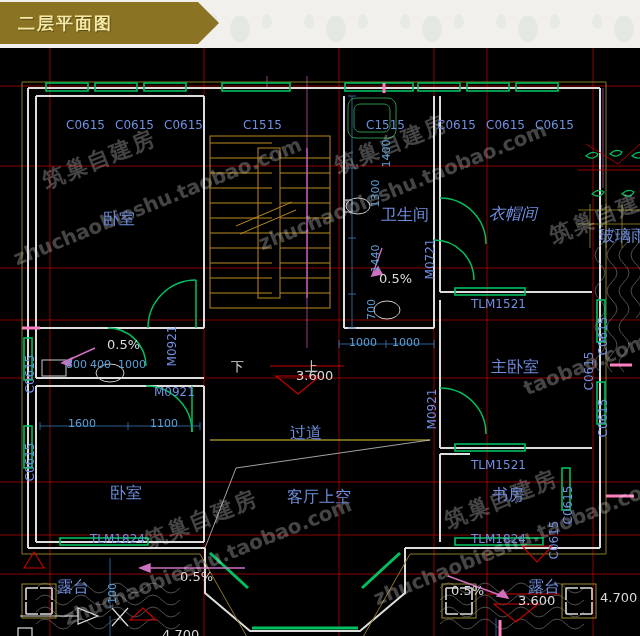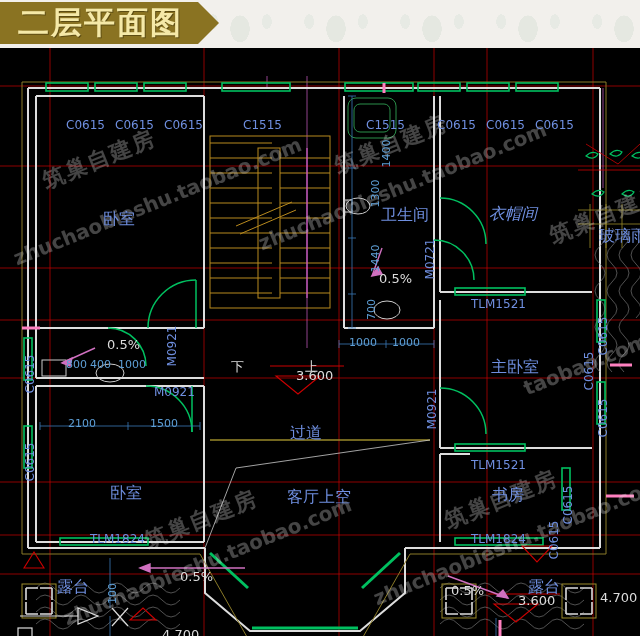--- a/index.html
+++ b/index.html
@@ -33,21 +33,21 @@
     background:#8a7322;
     display:flex; align-items:center;
     border-radius: 0 0 0 0;
   }
   #title-ribbon:after {
     content:""; position:absolute; right:-21px; top:0;
     border-top:21px solid transparent; border-bottom:21px solid transparent;
     border-left:21px solid #8a7322;
   }
   #title-text {
-    color:#f5e9a8; font-size:31px; font-weight:bold; letter-spacing:2px;
+    color:#f5e9a8; font-size:17px; font-weight:bold; letter-spacing:2px;
     margin-left:18px; text-shadow: 1px 1px 0 #5c4c12;
     font-family: "DejaVu Sans", "Liberation Sans", sans-serif;
   }
 
   
   #cad {
     position:absolute; left:0; top:48px; width:640px; height:588px;
     background:#000; overflow:hidden;
   }
   #cad svg { position:absolute; left:0; top:0; }
@@ -425,22 +425,22 @@
         <div class="lbl t-code" style="left: 471px; top: 485px;">TLM1824</div>
         <div class="lbl t-dim" style="left: 361px; top: 205px; transform: rotate(-90deg);">1440</div>
         <div class="lbl t-dim" style="left: 361px; top: 140px; transform: rotate(-90deg);">1300</div>
         <div class="lbl t-dim" style="left: 372px; top: 100px; transform: rotate(-90deg);">1400</div>
         <div class="lbl t-dim" style="left: 361px; top: 256px; transform: rotate(-90deg);">700</div>
         <div class="lbl t-dim" style="left: 349px; top: 289px;">1000</div>
         <div class="lbl t-dim" style="left: 392px; top: 289px;">1000</div>
         <div class="lbl t-dim" style="left: 66px; top: 311px;">800</div>
         <div class="lbl t-dim" style="left: 90px; top: 311px;">400</div>
         <div class="lbl t-dim" style="left: 118px; top: 311px;">1000</div>
-        <div class="lbl t-dim" style="left: 68px; top: 370px;">2100</div>
-        <div class="lbl t-dim" style="left: 150px; top: 370px;">1500</div>
+        <div class="lbl t-dim" style="left: 68px; top: 370px;">1600</div>
+        <div class="lbl t-dim" style="left: 150px; top: 370px;">1100</div>
         <div class="lbl t-dim" style="left: 102px; top: 540px; transform: rotate(-90deg);">100</div>
         <div class="lbl t-elev" style="left: 162px; top: 580px;">4.700</div>
         <div class="lbl t-elev" style="left: 600px; top: 543px;">4.700</div>
         <div class="lbl t-elev" style="left: 296px; top: 321px;">3.600</div>
         <div class="lbl t-elev" style="left: 518px; top: 546px;">3.600</div>
         <div class="lbl t-elev" style="left: 107px; top: 290px;">0.5%</div>
         <div class="lbl t-elev" style="left: 379px; top: 224px;">0.5%</div>
         <div class="lbl t-elev" style="left: 180px; top: 522px;">0.5%</div>
         <div class="lbl t-elev" style="left: 451px; top: 536px;">0.5%</div>
         <div class="lbl t-elev" style="left: 231px; top: 312px;">下</div>

